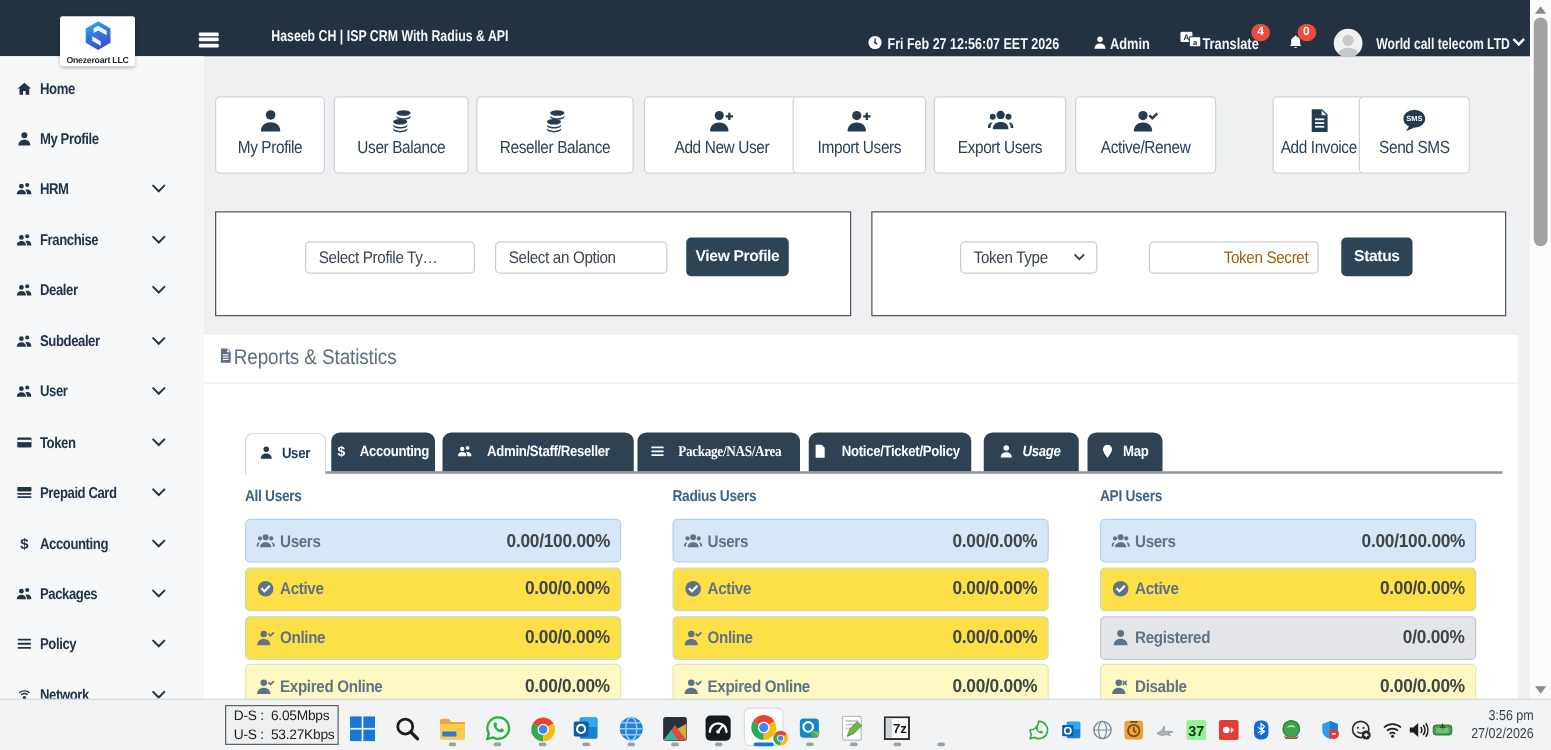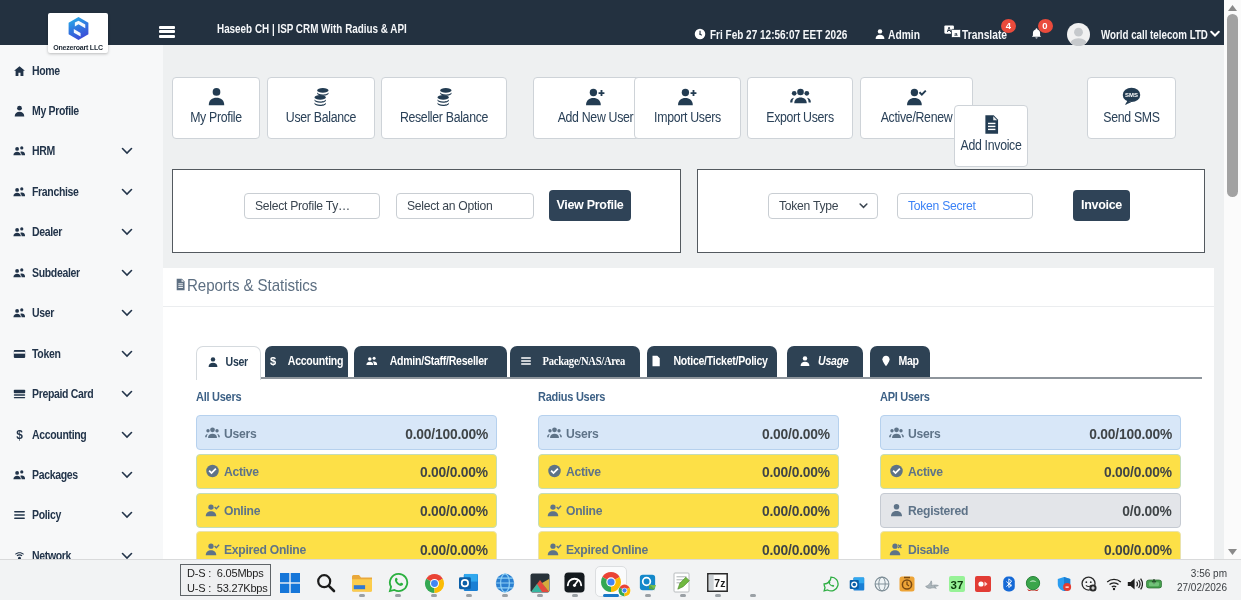--- a/index.html
+++ b/index.html
@@ -19,21 +19,21 @@
 .card{left:163px;top:268px;width:1051px;height:293px;background:#fff;}
 .tab{position:absolute;top:346px;height:31px;border-radius:7px 7px 0 0;background:#2e4254;color:#fff;font-size:12px;font-weight:bold;letter-spacing:-0.3px;line-height:31px;text-align:center;white-space:nowrap;}
 .tab svg{vertical-align:-2px;margin-right:5px;}
 .colh{position:absolute;top:390px;font-size:12.5px;font-weight:bold;color:#3d6186;letter-spacing:-0.3px;}
 .srow{position:absolute;width:301px;height:35px;border-radius:4px;box-sizing:border-box;}
 .srow .lic{position:absolute;left:8px;top:50%;transform:translateY(-50%);}
 .srow .lab{position:absolute;left:27px;top:50%;transform:translateY(-50%);font-size:13.5px;color:#5e7388;letter-spacing:-0.3px;font-weight:bold;white-space:nowrap;}
 .srow .val{position:absolute;right:8px;top:50%;transform:translateY(-50%);font-size:15px;font-weight:bold;color:#3f4447;letter-spacing:-0.2px;}
 .c-blue{background:#d8e7f8;border:1px solid #b6d1ee;}
 .c-green{background:#fde047;border:1px solid #c3ddb9;}
-.c-yellow{background:#fde047;border:1px solid #eae3ad;}
+.c-yellow{background:#fef9c3;border:1px solid #eae3ad;}
 .c-gray{background:#e3e5e9;border:1px solid #c5cad2;}
 .taskbar{left:0;top:559px;width:1241px;height:41px;background:#f2f3f4;border-top:1px solid #d9dadb;box-sizing:border-box;}
 .tray{position:absolute;top:576px;width:16px;height:16px;}
 .dash{position:absolute;top:594px;width:6px;height:3px;border-radius:1.5px;background:#9aa0a5;}
 .scrollbar{left:1224px;top:0;width:17px;height:559px;background:#fbfbfb;}
 #title{transform:scaleX(.79);transform-origin:0 50%;}
 #date{transform:scaleX(.80);transform-origin:0 50%;}
 #admin{transform:scaleX(.82);transform-origin:0 50%;}
 #translate{transform:scaleX(.82);transform-origin:0 50%;}
 #wct{transform:scaleX(.78);transform-origin:0 50%;}
@@ -335,21 +335,21 @@
           <use href="#i-coins"></use>
         </svg></div>
       <div class="btx">User Balance</div>
     </div>
     <div class="btn" style="left:381px;width:126px;">
       <div class="bic"><svg width="21" height="21" viewBox="0 0 24 24" fill="#233c52">
           <use href="#i-coins"></use>
         </svg></div>
       <div class="btx">Reseller Balance</div>
     </div>
-    <div class="btn" style="left:533px;width:125px;">
+    <div class="btn" style="left:515px;width:125px;">
       <div class="bic"><svg width="21" height="21" viewBox="0 0 24 24" fill="#233c52">
           <use href="#i-personplus"></use>
         </svg></div>
       <div class="btx">Add New User</div>
     </div>
     <div class="btn" style="left:634px;width:107px;">
       <div class="bic"><svg width="21" height="21" viewBox="0 0 24 24" fill="#233c52">
           <use href="#i-personplus"></use>
         </svg></div>
       <div class="btx">Import Users</div>
@@ -359,21 +359,21 @@
           <use href="#i-users3"></use>
         </svg></div>
       <div class="btx">Export Users</div>
     </div>
     <div class="btn" style="left:860px;width:113px;">
       <div class="bic"><svg width="21" height="21" viewBox="0 0 24 24" fill="#233c52">
           <use href="#i-personcheck"></use>
         </svg></div>
       <div class="btx">Active/Renew</div>
     </div>
-    <div class="btn" style="left:954px;width:74px;margin-top:28px;">
+    <div class="btn" style="left:1018px;width:74px;">
       <div class="bic"><svg width="21" height="21" viewBox="0 0 24 24" fill="#233c52">
           <use href="#i-file"></use>
         </svg></div>
       <div class="btx">Add Invoice</div>
     </div>
     <div class="btn" style="left:1087px;width:89px;">
       <div class="bic"><svg width="21" height="21" viewBox="0 0 24 24" fill="#233c52">
           <use href="#i-sms"></use>
         </svg></div>
       <div class="btx">Send SMS</div>
@@ -383,22 +383,22 @@
 <div class="a fbox" style="left:172px;width:509px;"></div>
 <div class="a fbox" style="left:697px;width:508px;"></div>
 <div class="a finput" style="left:244px;width:136px;"><span>Select Profile Ty…</span></div>
 <div class="a finput" style="left:396px;width:138px;"><span>Select an Option</span></div>
 <div class="a fbtn" style="left:549px;width:82px;line-height:31px;">View Profile</div>
 <div class="a finput" style="left:768px;width:110px;"><span>Token Type</span>
 <svg style="position:absolute;right:9px;top:8px" width="9" height="8" viewBox="0 0 12 9" fill="none" stroke="#3a4550" stroke-width="2" stroke-linecap="round">
       <path d="M1.5 1.8L6 6.3l4.5-4.5"></path>
     </svg>
 </div>
-<div class="a finput" style="left:897px;width:136px;color:#3b82f6;font-weight:normal;"><span>Token Secret</span></div>
-<div class="a fbtn" style="left:1073px;width:57px;line-height:31px;">Invoice</div>
+<div class="a finput" style="left:919px;width:136px;color:#a16207;font-weight:normal;text-align:right;"><span>Token Secret</span></div>
+<div class="a fbtn" style="left:1073px;width:57px;line-height:31px;">Status</div>
 
 <div class="a card"></div>
 <svg class="a" style="left:174px;top:277px" width="13" height="15" viewBox="0 0 24 24" fill="#5d6f82">
     <use href="#i-file"></use>
   </svg>
 <div class="a" style="left:187px;top:276px;font-size:17px;color:#5d6f82;letter-spacing:-0.1px;" id="repstat">Reports &amp; Statistics</div>
 <div class="a" style="left:163px;top:306px;width:1051px;height:1px;background:#ebedef;"></div>
 <div class="a" style="left:196px;top:377px;width:1006px;height:2px;background:#8e959c;"></div>
 <div id="tabs">
     <div class="tab" style="left:196px;width:63px;background:#fff;color:#243b51;border:1px solid #d5dade;border-bottom:none;height:33px;"><svg width="12" height="12" viewBox="0 0 24 24" fill="#243b51">

